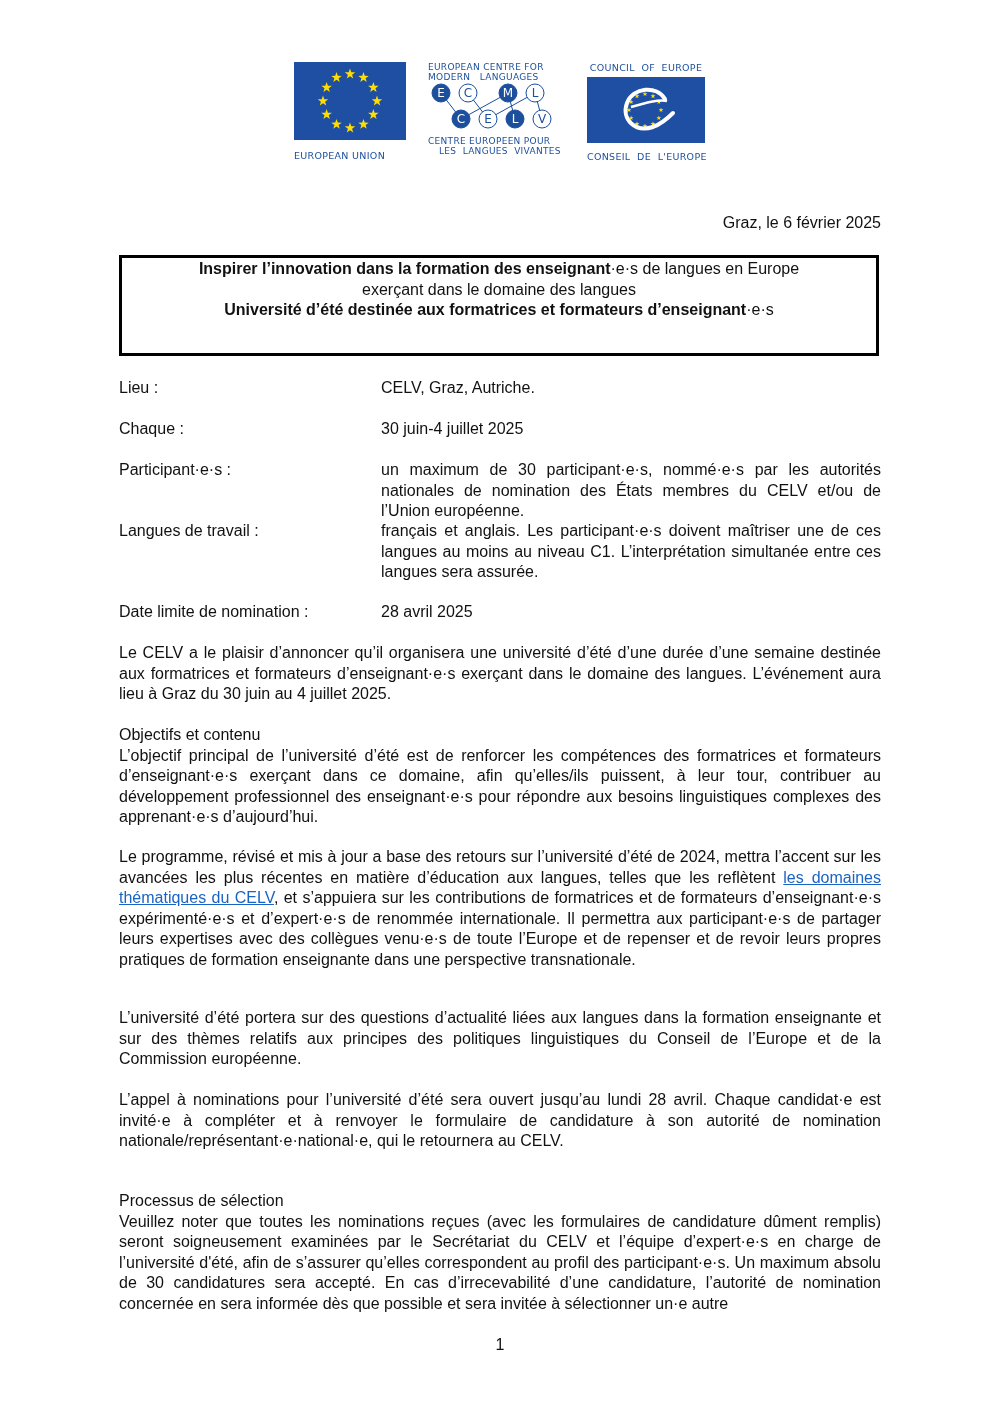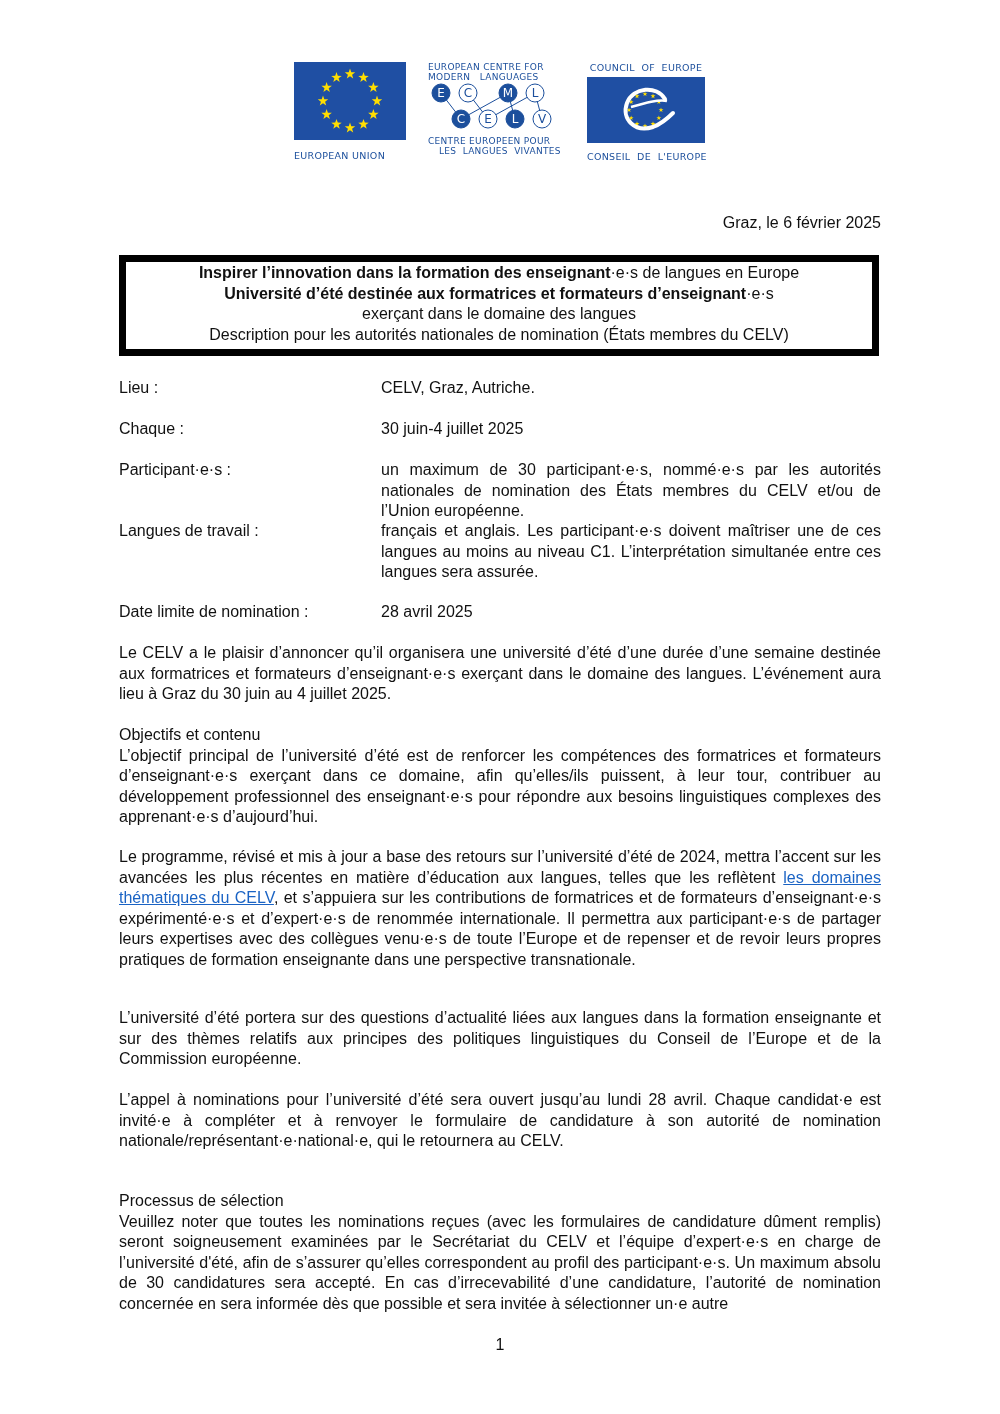--- a/index.html
+++ b/index.html
@@ -15,21 +15,21 @@
     .logo-caption {
       font-size: 9.5px; color: #1c4f9c; letter-spacing: 0.3px; text-align: center;
       font-family: "DejaVu Sans", sans-serif; white-space: nowrap;
     }
     .ecml-text { font-size: 9px; color: #1c4f9c; line-height: 10px; font-family: "DejaVu Sans", sans-serif; letter-spacing: 0.3px; white-space: nowrap; }
 
     .date-line { position: absolute; top: 214px; right: 119px; font-size: 16px; }
 
     .title-box {
       position: absolute; top: 255px; left: 119px; width: 760px; height: 101px;
-      border: 7px solid #000000; text-align: center; font-size: 16px; line-height: 20.5px;
+      border: 3px solid #000000; text-align: center; font-size: 16px; line-height: 20.5px;
       padding-top: 1px; box-sizing: border-box;
     }
     .title-box b { font-weight: bold; }
 
     .info-table { position: absolute; left: 119px; top: 378px; width: 762px; font-size: 16px; line-height: 20.5px; }
     .info-row { position: absolute; left: 0; width: 762px; }
     .info-label { position: absolute; left: 0; width: 260px; }
     .info-value { position: absolute; left: 262px; width: 500px; text-align: justify; }
 
     .body-text { position: absolute; left: 119px; width: 762px; font-size: 16px; line-height: 20.5px; text-align: justify; }
@@ -121,23 +121,22 @@
       <path d="M44 30 C 58 26, 72 22, 80 24" stroke="#ffffff" stroke-width="2.5" fill="none"></path>
     </svg>
     <div class="logo-caption" style="margin-top:4px;white-space:pre;">CONSEIL  DE  L'EUROPE</div>
   </div>
 </div>
 
 <div class="date-line">Graz, le 6 février 2025</div>
 
 <div class="title-box">
   <div><b>Inspirer l’innovation dans la formation des enseignant</b><span>·e·s de langues en Europe</span></div>
+  <div>exerçant dans le domaine des langues</div>
   <div><b>Université d’été destinée aux formatrices et formateurs d’enseignant</b><span>·e·s</span></div>
-  <div>exerçant dans le domaine des langues</div>
-  <div>Description pour les autorités nationales de nomination (États membres du CELV)</div>
 </div>
 
 <div class="info-table">
   <div class="info-row" style="top:0px;">
     <span class="info-label">Lieu :</span>
     <span class="info-value">CELV, Graz, Autriche.</span>
   </div>
   <div class="info-row" style="top:41px;">
     <span class="info-label">Chaque :</span>
     <span class="info-value">30 juin-4 juillet 2025</span>

